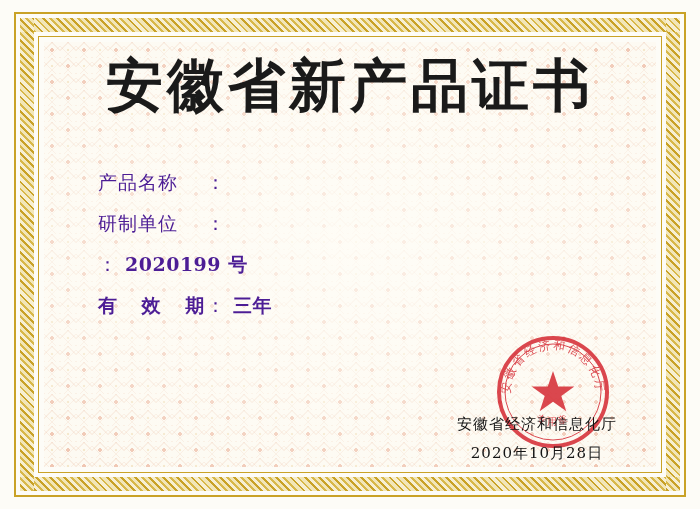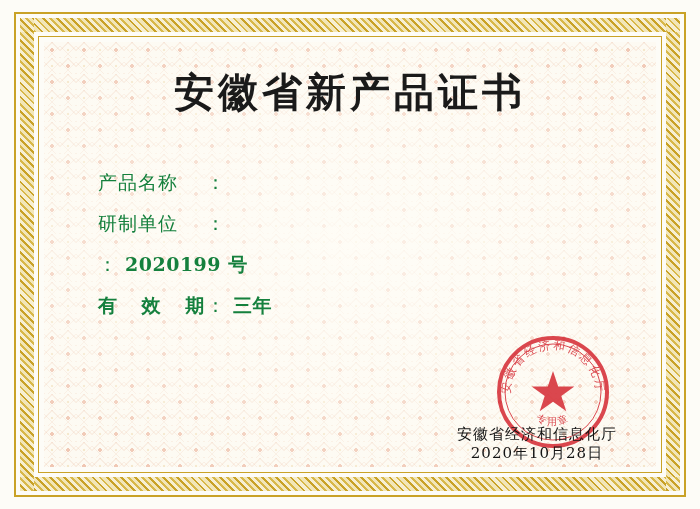--- a/index.html
+++ b/index.html
@@ -105,39 +105,38 @@
   }
 
   .title {
     position: absolute;
     top: 48px;
     left: 0;
     right: 0;
     text-align: center;
     font-family: "DejaVu Serif", "Liberation Serif", serif;
     font-weight: bold;
-    font-size: 40px;
+    font-size: 57px;
     letter-spacing: 4px;
     color: #1a1a1a;
     white-space: nowrap;
-    margin-top: 17px;
   }
 
   .fields {
     position: absolute;
     top: 170px;
     left: 98px;
     right: 60px;
   }
   .field-row {
     display: flex;
     align-items: center;
     margin-bottom: 15px;
     font-size: 19px;
-    color: #15803d;
+    color: #4c1d95;
     font-family: "DejaVu Serif", "Liberation Serif", serif;
   }
   .field-label {
     width: 108px;
     flex: 0 0 108px;
     letter-spacing: 1px;
     white-space: nowrap;
   }
   .field-label.spaced {
     letter-spacing: 9px;
@@ -163,21 +162,21 @@
   }
   .issuer {
     font-size: 15px;
     color: #141414;
     letter-spacing: 1px;
     font-family: "DejaVu Serif", "Liberation Serif", serif;
     position: relative;
     z-index: 2;
   }
   .issue-date {
-    margin-top: 0;
+    margin-top: 10px;
     font-size: 15px;
     color: #141414;
     letter-spacing: 1px;
     font-family: "DejaVu Serif", "Liberation Serif", serif;
     position: relative;
     z-index: 2;
   }
 
   
   .seal {

